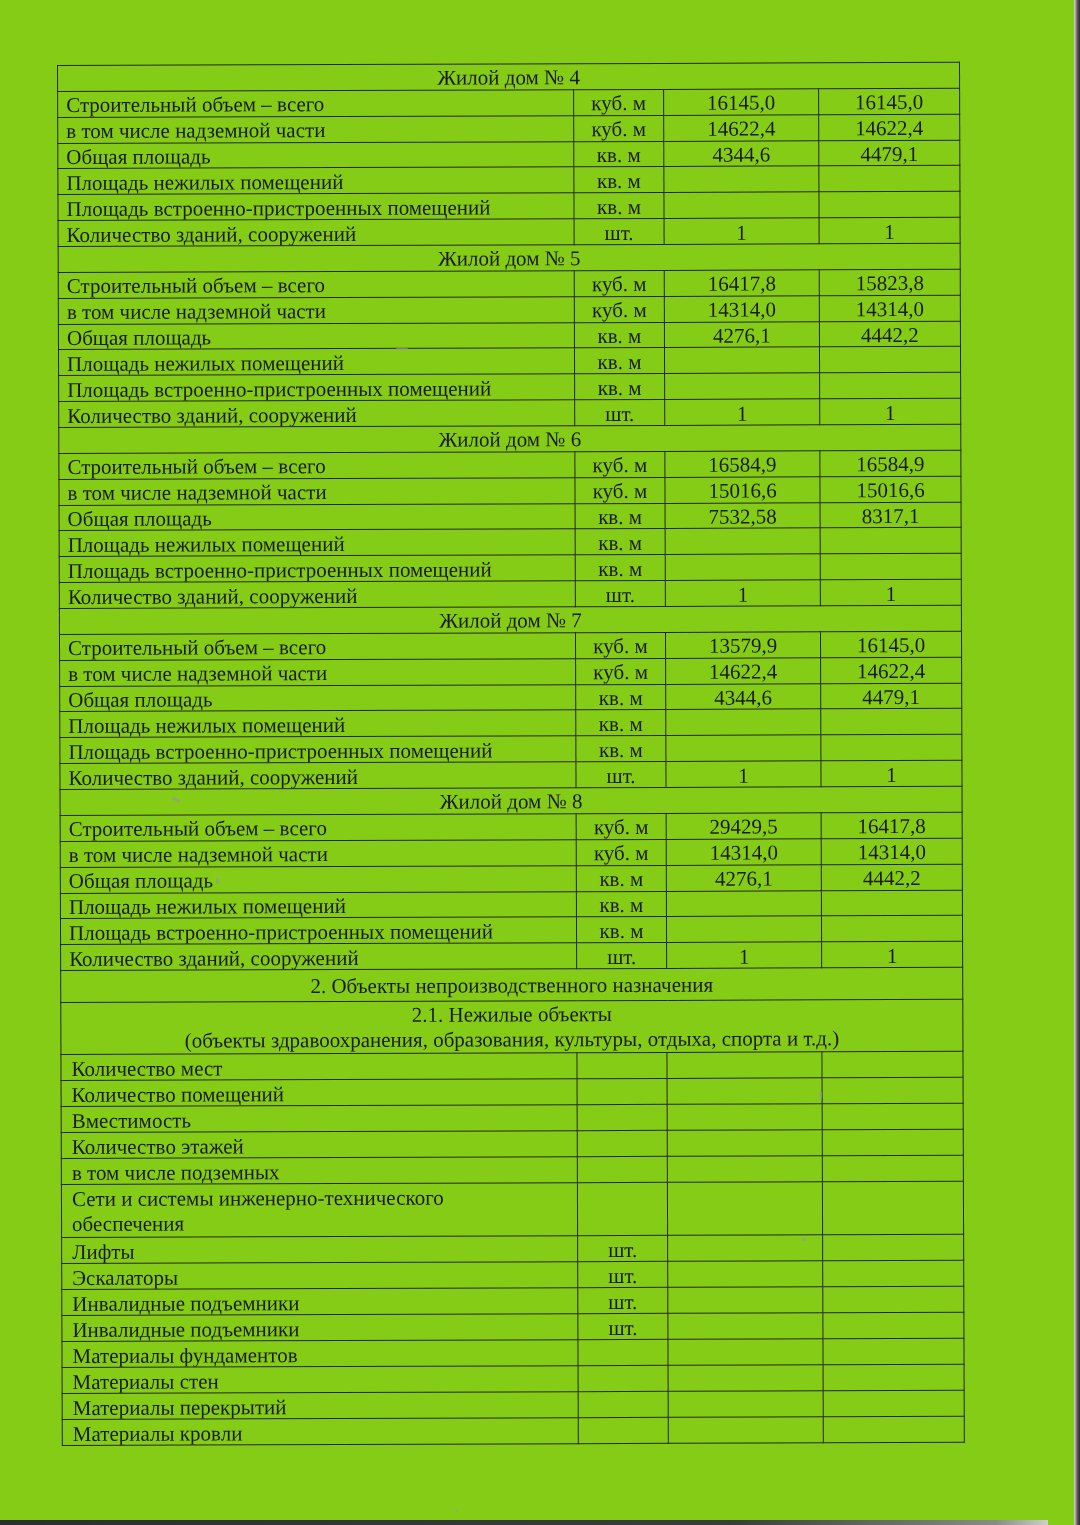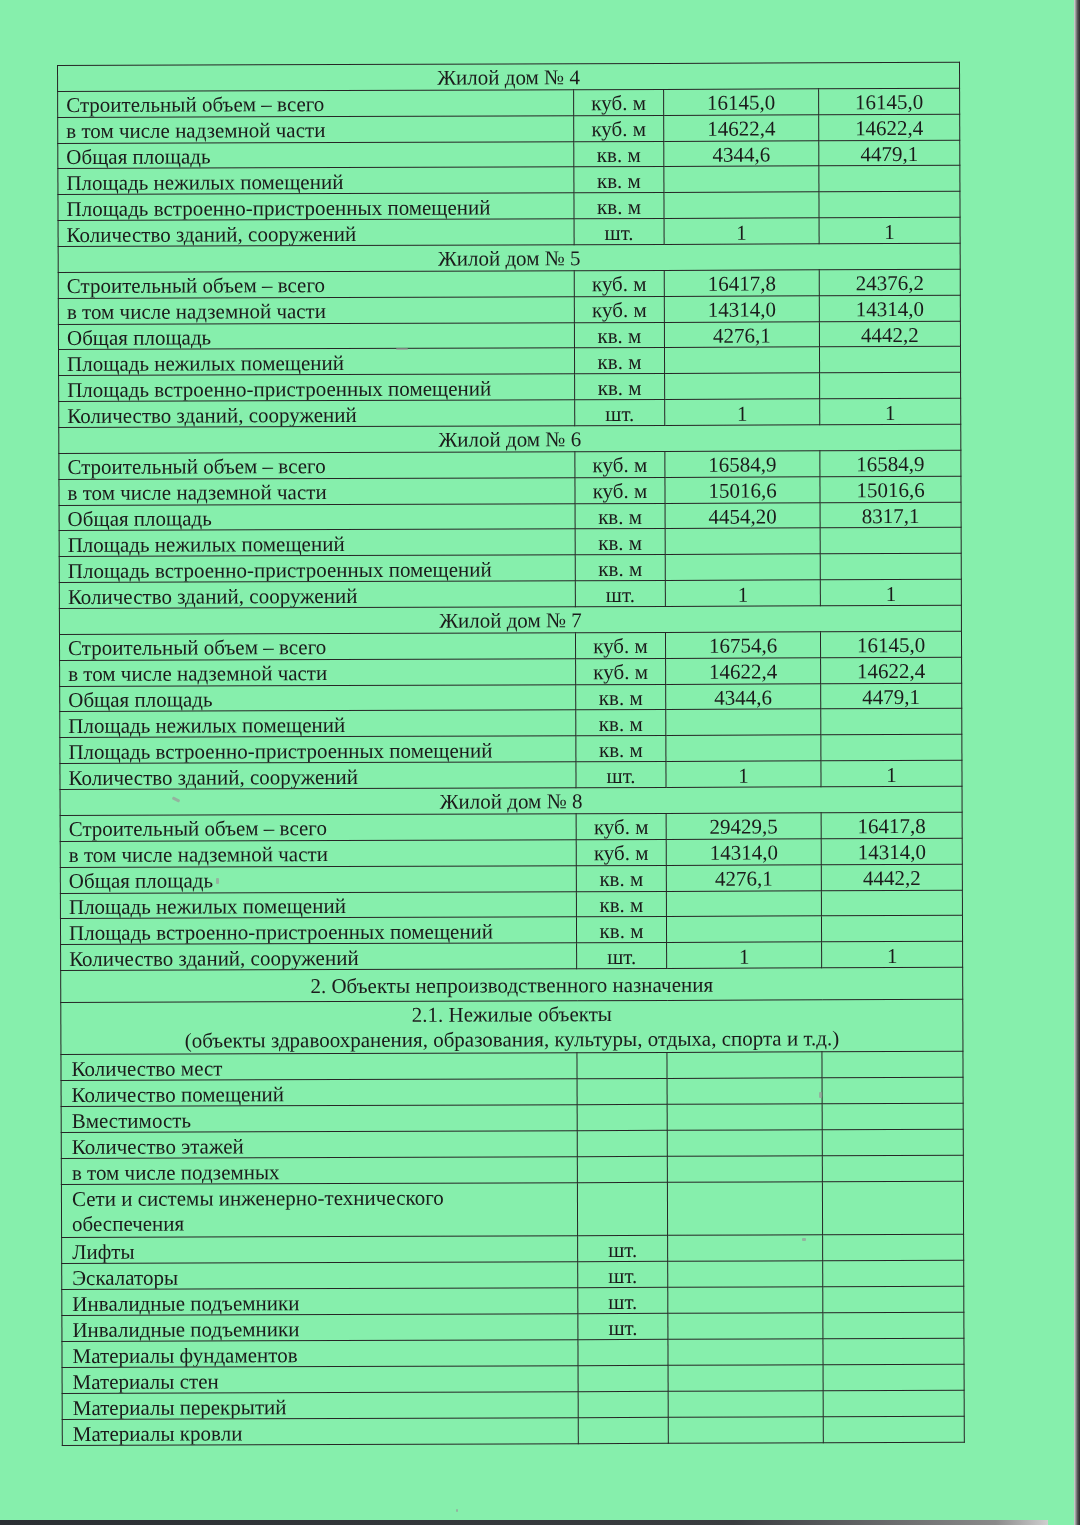--- a/index.html
+++ b/index.html
@@ -1,20 +1,20 @@
 <!DOCTYPE html>
 <html><head>
   <meta charset="utf-8">
   <style>
     html, body { margin: 0; padding: 0; background: #ffffff; }
     .page {
       position: relative;
       width: 1080px;
       height: 1525px;
-      background: #86efac;
+      background: #84cc16;
       overflow: hidden;
       font-family: "Liberation Serif", "DejaVu Serif", serif;
       color: #1b1b1b;
     }
     .edge-right {
       position: absolute; right: 0; top: 0;
       width: 6px; height: 1525px;
       background: linear-gradient(to right, #d8d8d8, #555 60%, #2a2a2a);
     }
     .edge-bottom {
@@ -111,21 +111,21 @@
           <td class="c4">1</td>
         </tr>
 
       <tr class="hdr">
           <td colspan="4">Жилой дом № 5</td>
         </tr>
       <tr class="r">
           <td class="c1">Строительный объем – всего</td>
           <td class="c2">куб. м</td>
           <td class="c3">16417,8</td>
-          <td class="c4">24376,2</td>
+          <td class="c4">15823,8</td>
         </tr>
       <tr class="r">
           <td class="c1">в том числе надземной части</td>
           <td class="c2">куб. м</td>
           <td class="c3">14314,0</td>
           <td class="c4">14314,0</td>
         </tr>
       <tr class="r">
           <td class="c1">Общая площадь</td>
           <td class="c2">кв. м</td>
@@ -162,21 +162,21 @@
         </tr>
       <tr class="r">
           <td class="c1">в том числе надземной части</td>
           <td class="c2">куб. м</td>
           <td class="c3">15016,6</td>
           <td class="c4">15016,6</td>
         </tr>
       <tr class="r">
           <td class="c1">Общая площадь</td>
           <td class="c2">кв. м</td>
-          <td class="c3">4454,20</td>
+          <td class="c3">7532,58</td>
           <td class="c4">8317,1</td>
         </tr>
       <tr class="r">
           <td class="c1">Площадь нежилых помещений</td>
           <td class="c2">кв. м</td>
           <td class="c3"></td>
           <td class="c4"></td>
         </tr>
       <tr class="r">
           <td class="c1">Площадь встроенно-пристроенных помещений</td>
@@ -190,21 +190,21 @@
           <td class="c3">1</td>
           <td class="c4">1</td>
         </tr>
 
       <tr class="hdr">
           <td colspan="4">Жилой дом № 7</td>
         </tr>
       <tr class="r">
           <td class="c1">Строительный объем – всего</td>
           <td class="c2">куб. м</td>
-          <td class="c3">16754,6</td>
+          <td class="c3">13579,9</td>
           <td class="c4">16145,0</td>
         </tr>
       <tr class="r">
           <td class="c1">в том числе надземной части</td>
           <td class="c2">куб. м</td>
           <td class="c3">14622,4</td>
           <td class="c4">14622,4</td>
         </tr>
       <tr class="r">
           <td class="c1">Общая площадь</td>

